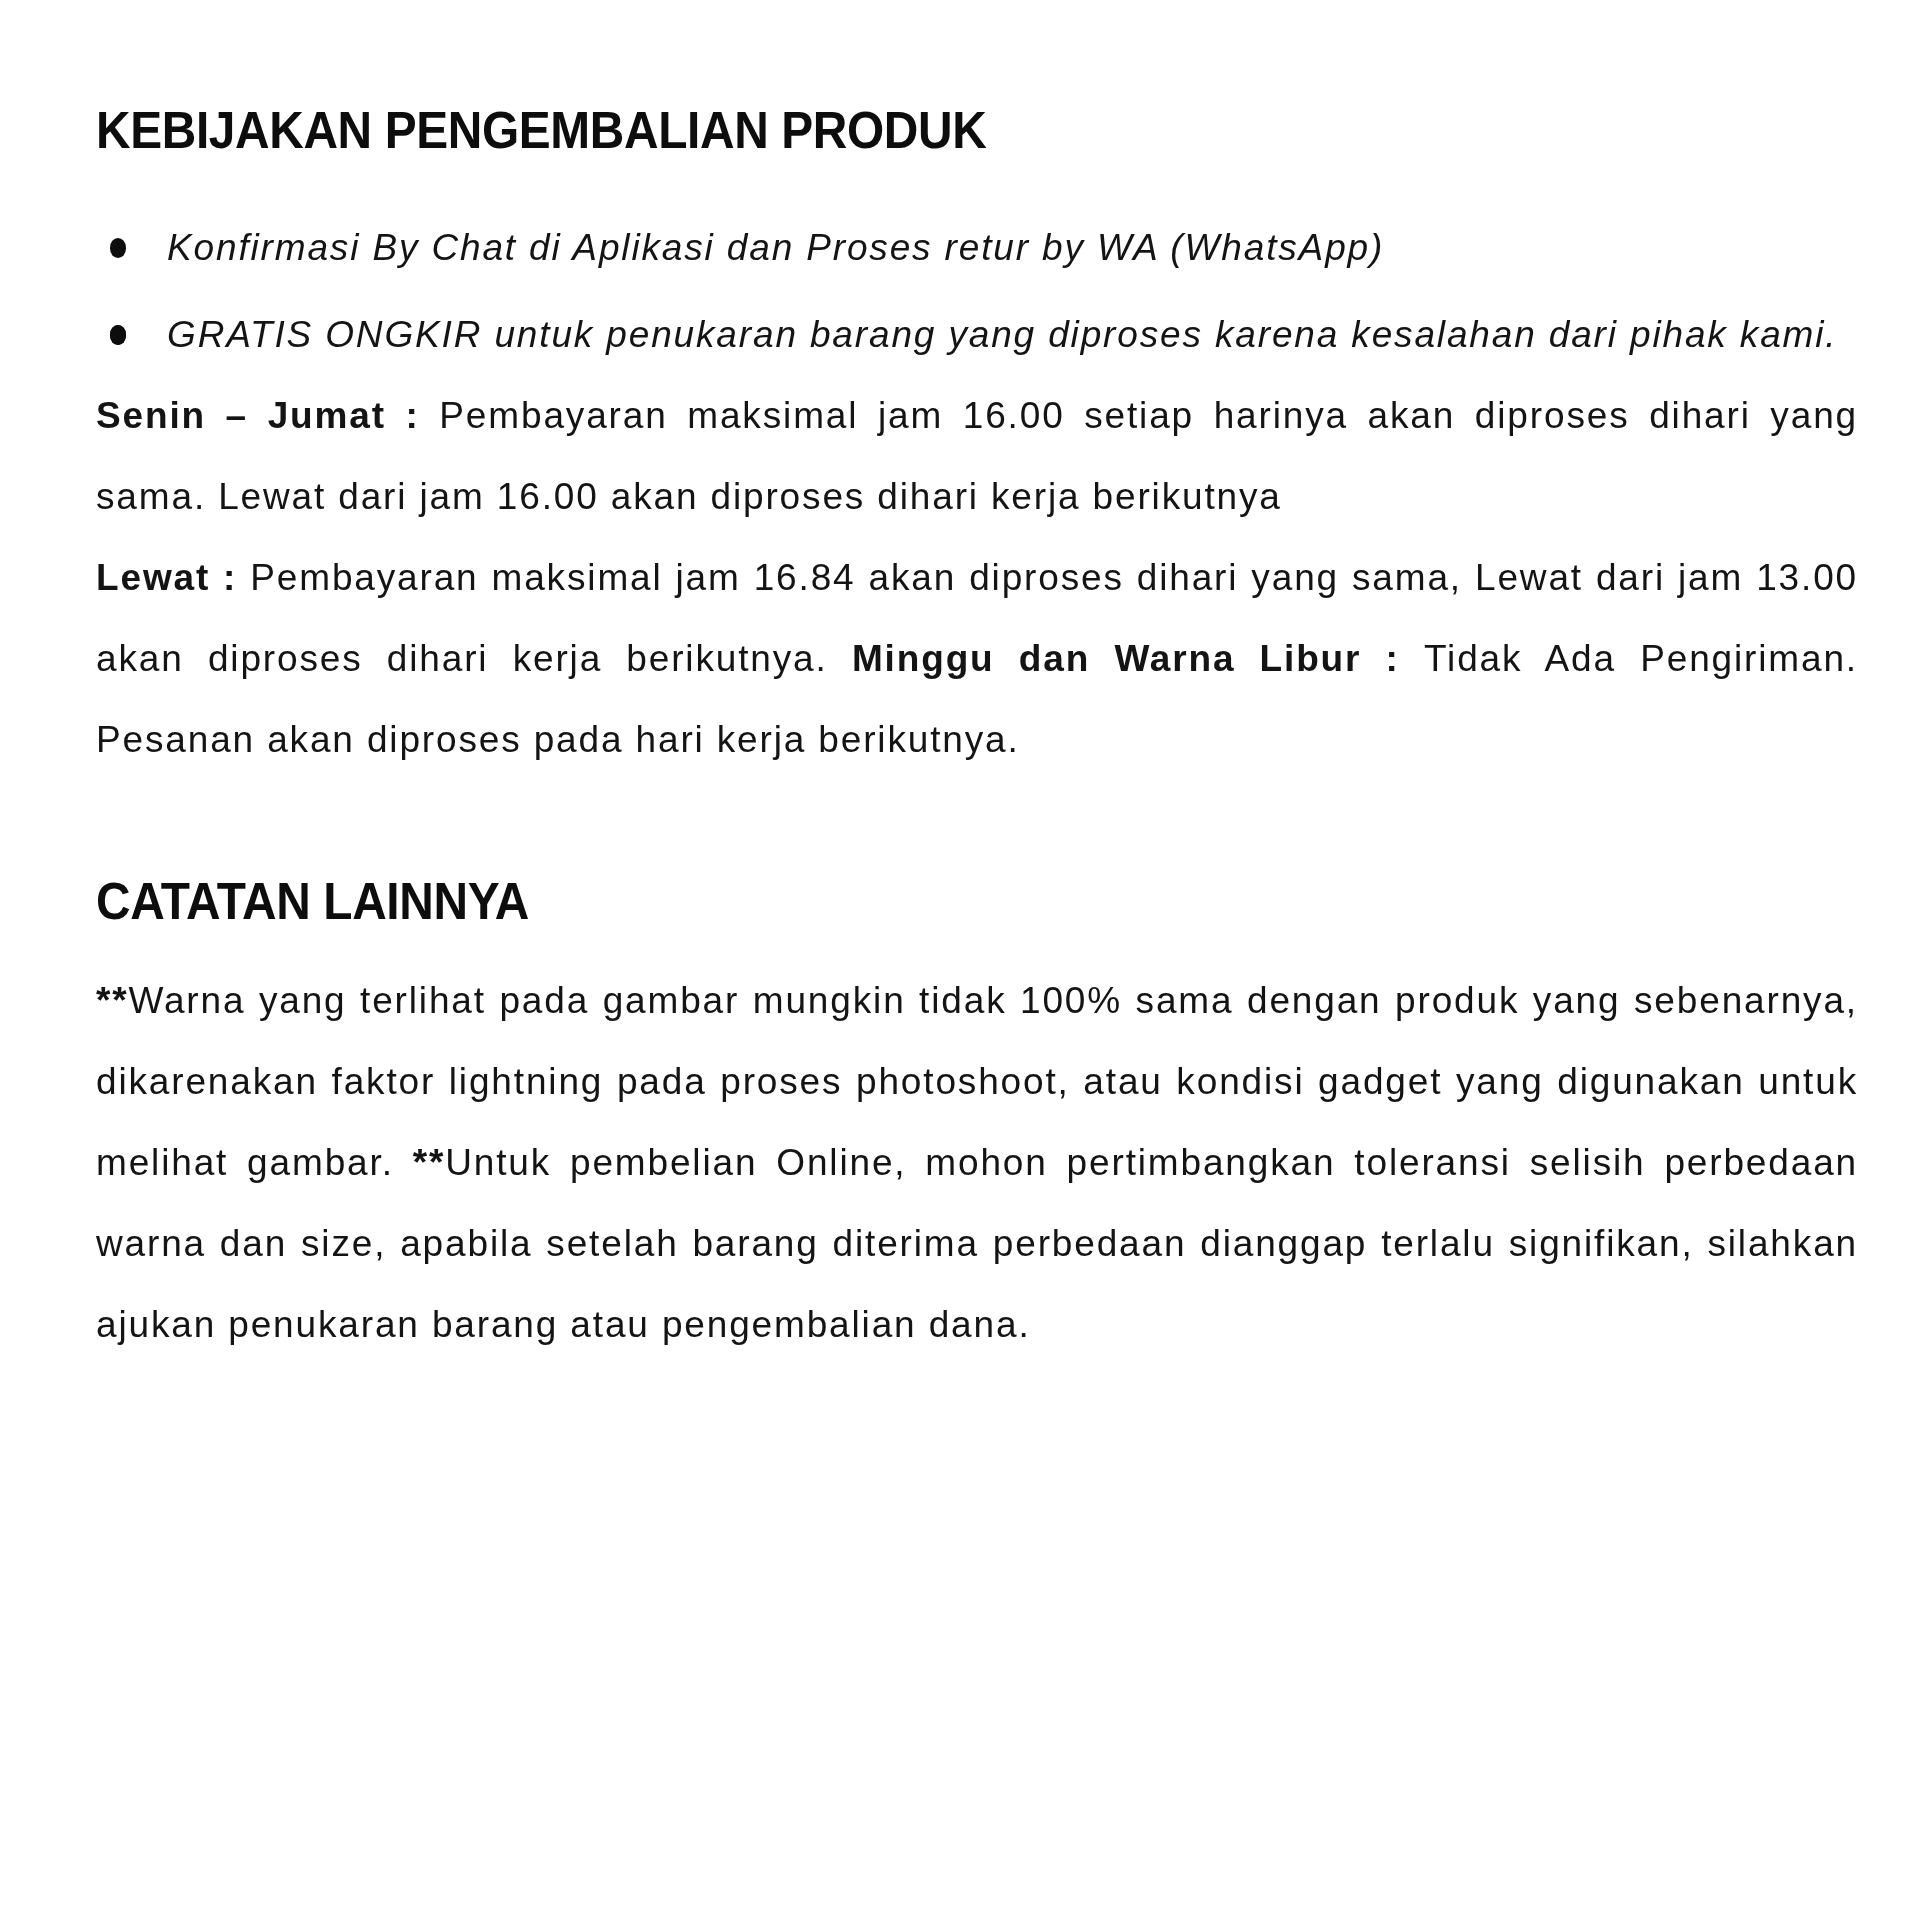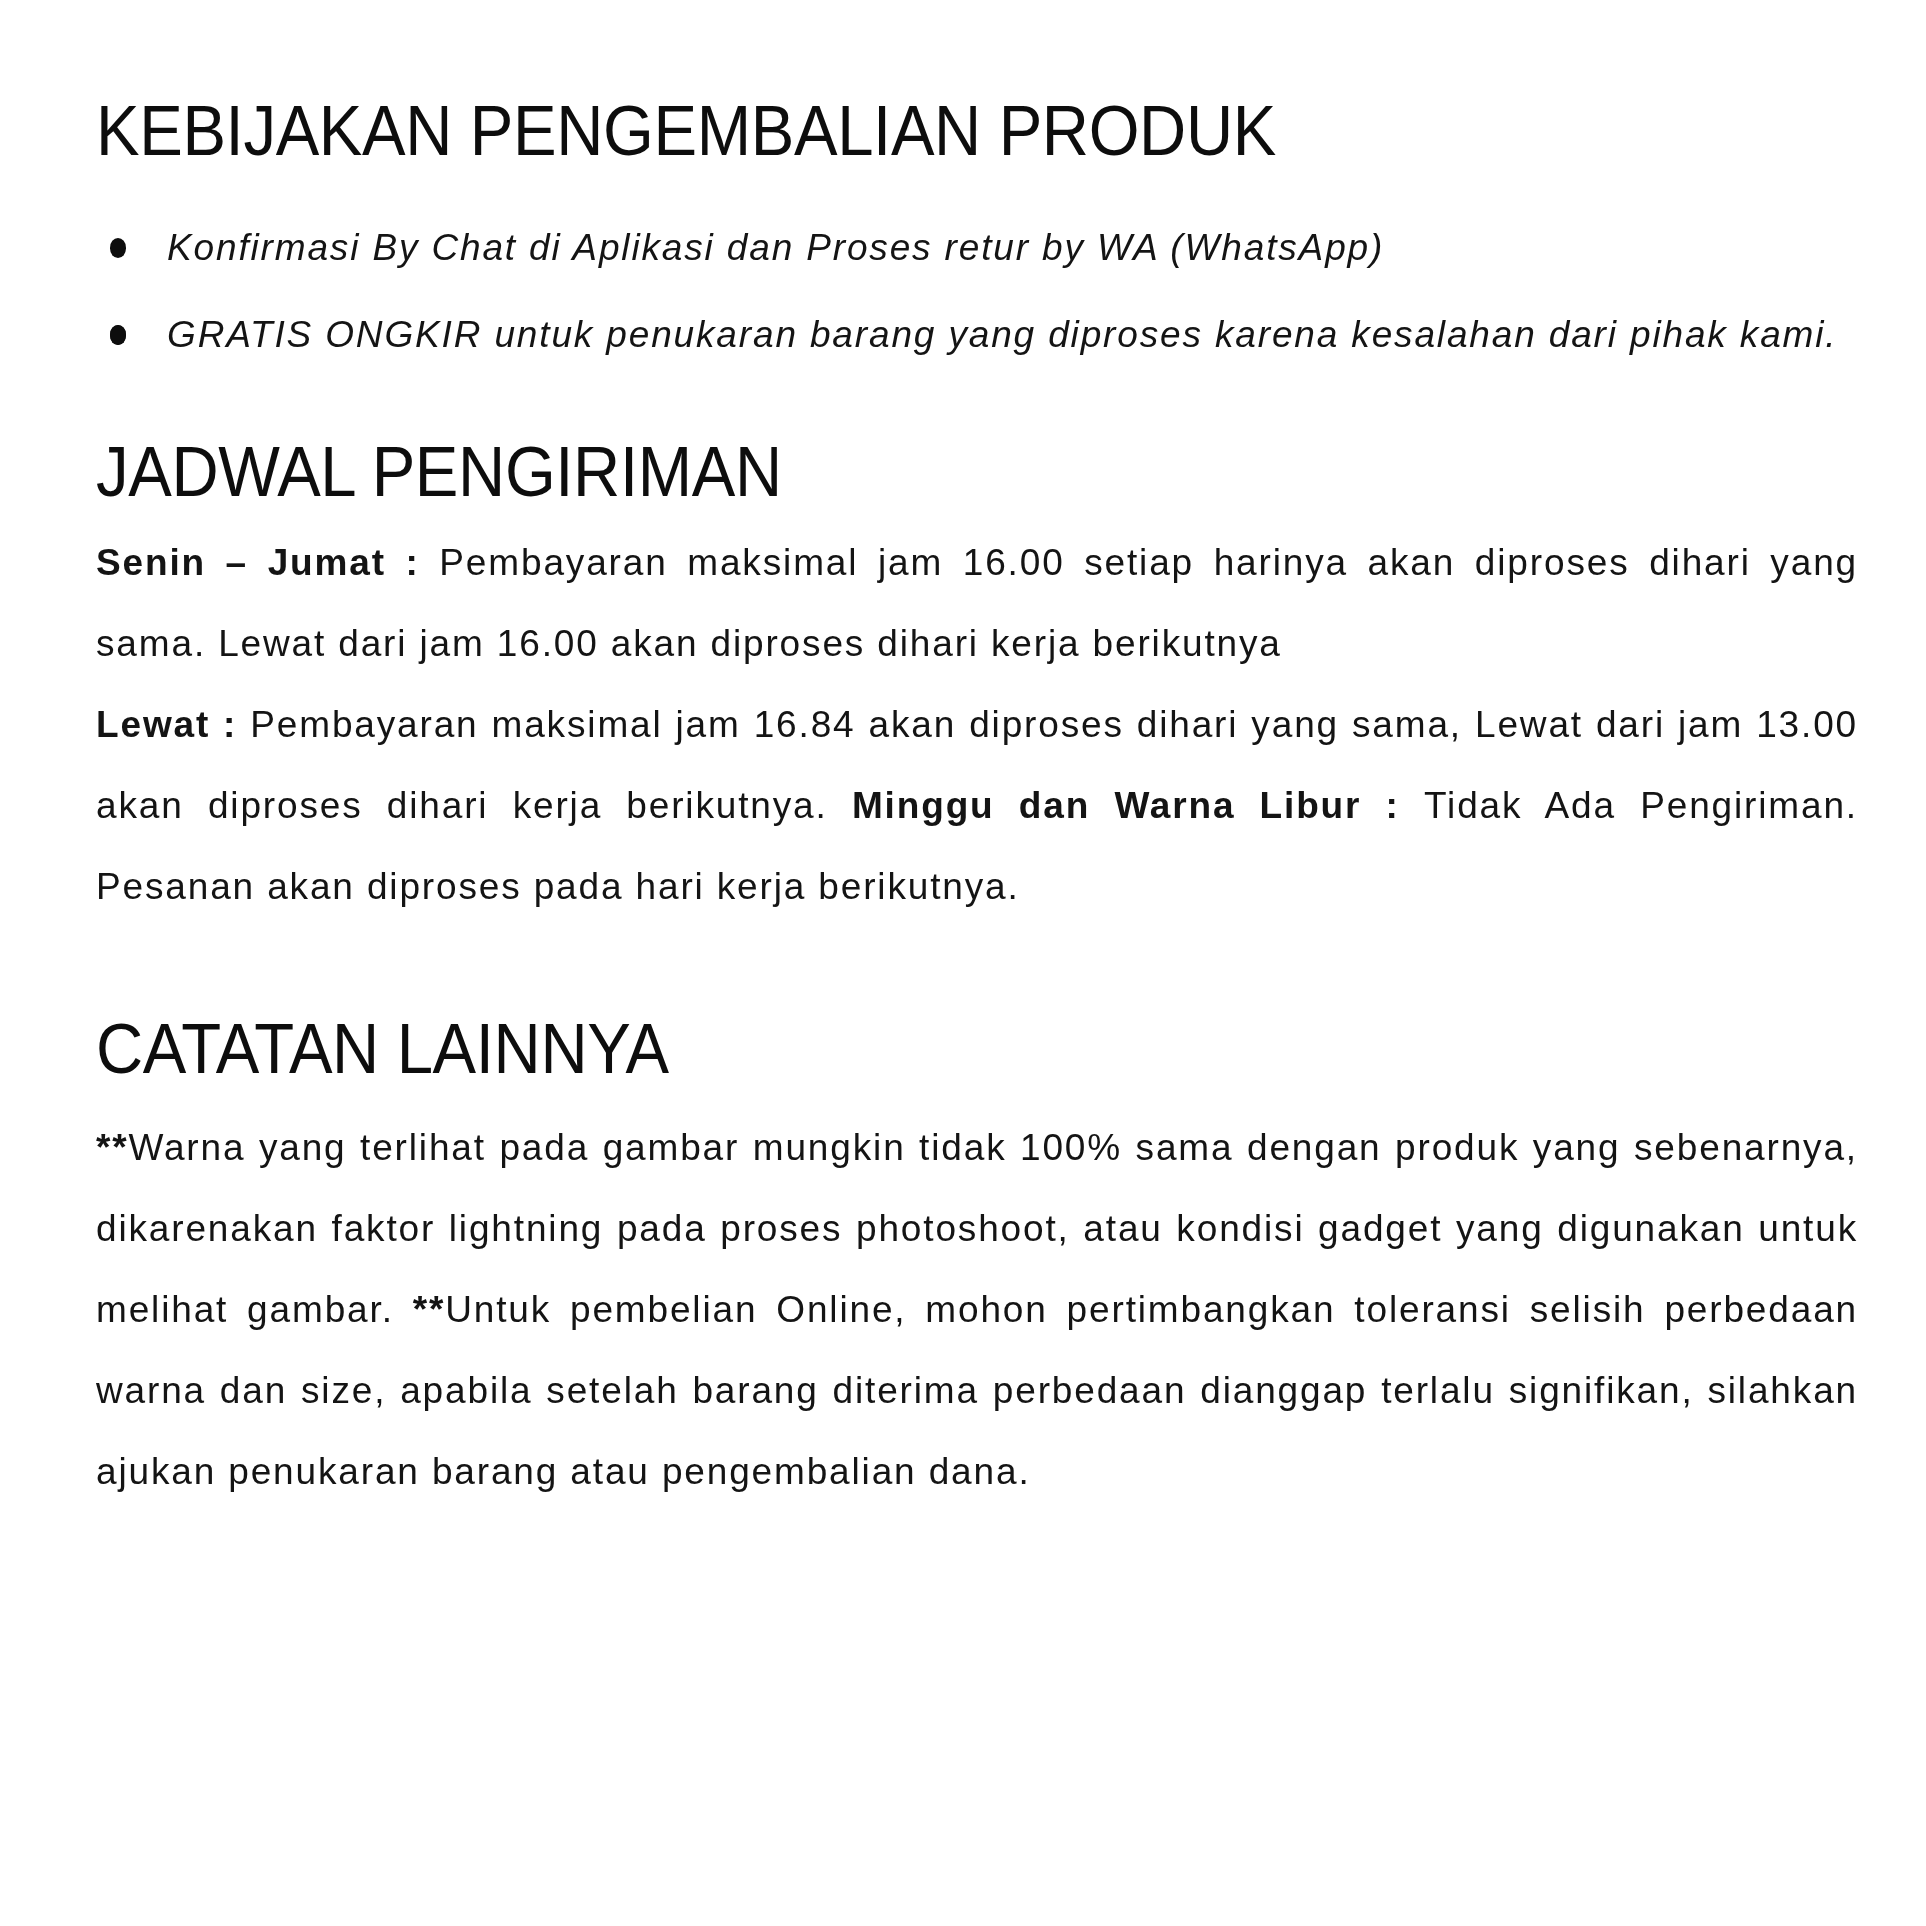--- a/index.html
+++ b/index.html
@@ -13,22 +13,22 @@
     height: 1926px;
     background: #ffffff;
     box-sizing: border-box;
     padding: 92px 68px 0 96px;
     overflow: hidden;
     font-family: "Liberation Sans", "DejaVu Sans", sans-serif;
     color: #0f0f0f;
   }
   h1, h2 {
     margin: 0;
-    font-weight: 400;
-    font-size: 71px;
+    font-weight: 700;
+    font-size: 52px;
     line-height: 77px;
     color: #0d0d0d;
     white-space: nowrap;
   }
   .hx {
     display: inline-block;
     transform: scaleX(0.92);
     transform-origin: 0 50%;
     letter-spacing: -0.4px;
   }
@@ -83,21 +83,20 @@
     </li>
     <li>
       <span class="dot"></span>
     </li>
     <li>
       <span class="dot"></span>
       <span>GRATIS ONGKIR untuk penukaran barang yang diproses karena kesalahan dari pihak kami.</span>
     </li>
   </ul>
 
-  <h2 class="jadwal"><span class="hx">JADWAL PENGIRIMAN</span></h2>
 
   <p class="para body-text"><b>Senin – Jumat : </b><span>Pembayaran maksimal jam 16.00 setiap harinya akan diproses dihari yang sama. Lewat dari jam 16.00 akan diproses dihari kerja berikutnya</span></p>
 
   <p class="para body-text"><b>Lewat : </b><span>Pembayaran maksimal jam 16.84 akan diproses dihari yang sama, Lewat dari jam 13.00 akan diproses dihari kerja berikutnya. </span><b>Minggu dan Warna Libur : </b><span>Tidak Ada Pengiriman. Pesanan akan diproses pada hari kerja berikutnya.</span></p>
 
   <h2 class="catatan"><span class="hx">CATATAN LAINNYA</span></h2>
 
   <p class="para body-text"><b>**</b><span>Warna yang terlihat pada gambar mungkin tidak 100% sama dengan produk yang sebenarnya, dikarenakan faktor lightning pada proses photoshoot, atau kondisi gadget yang digunakan untuk melihat gambar. </span><b>**</b><span>Untuk pembelian Online, mohon pertimbangkan toleransi selisih perbedaan warna dan size, apabila setelah barang diterima perbedaan dianggap terlalu signifikan, silahkan ajukan penukaran barang atau pengembalian dana.</span></p>
 
 </div>

